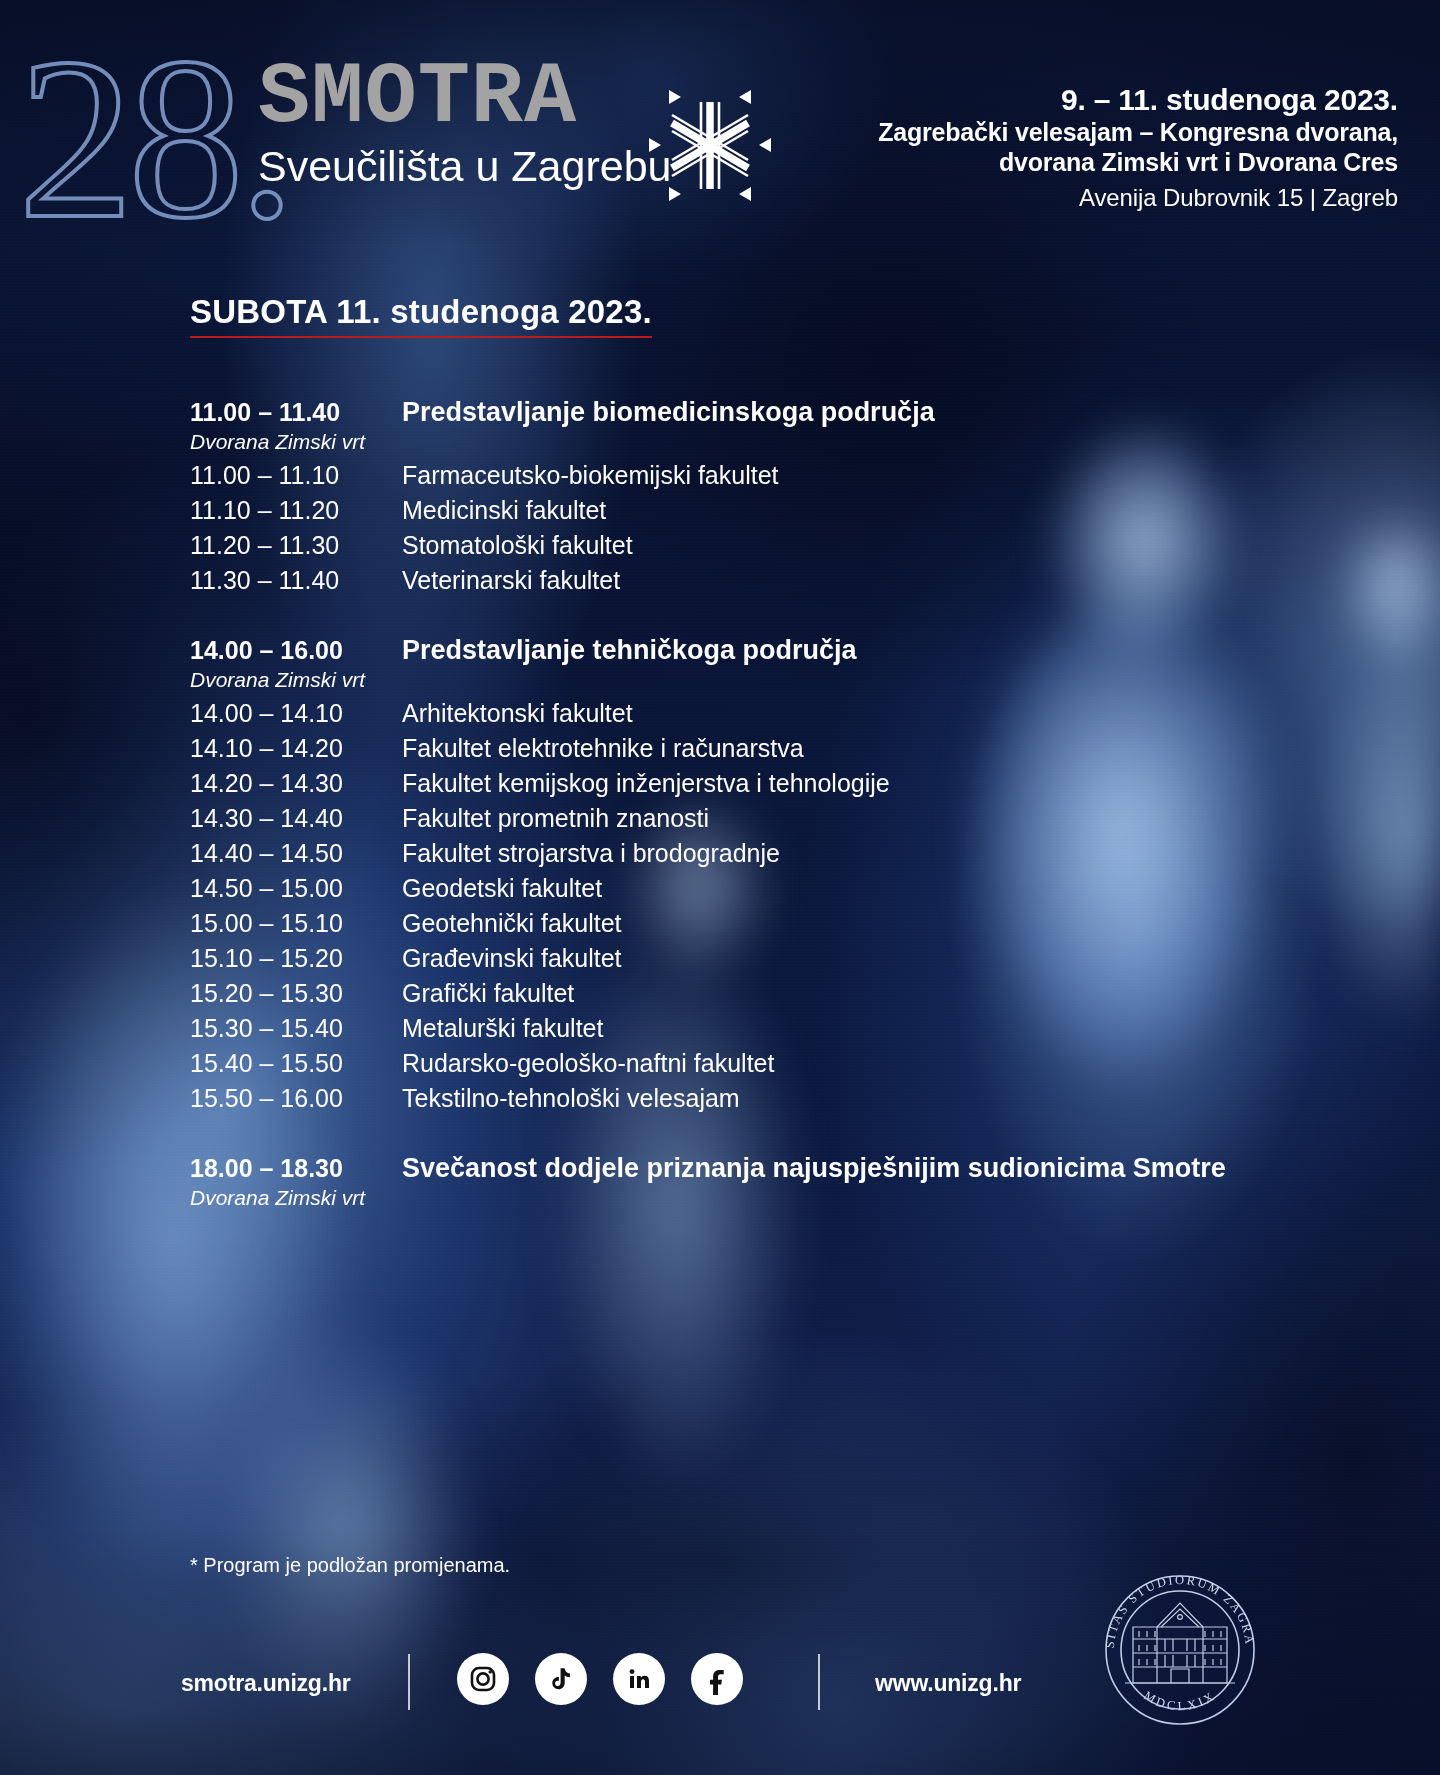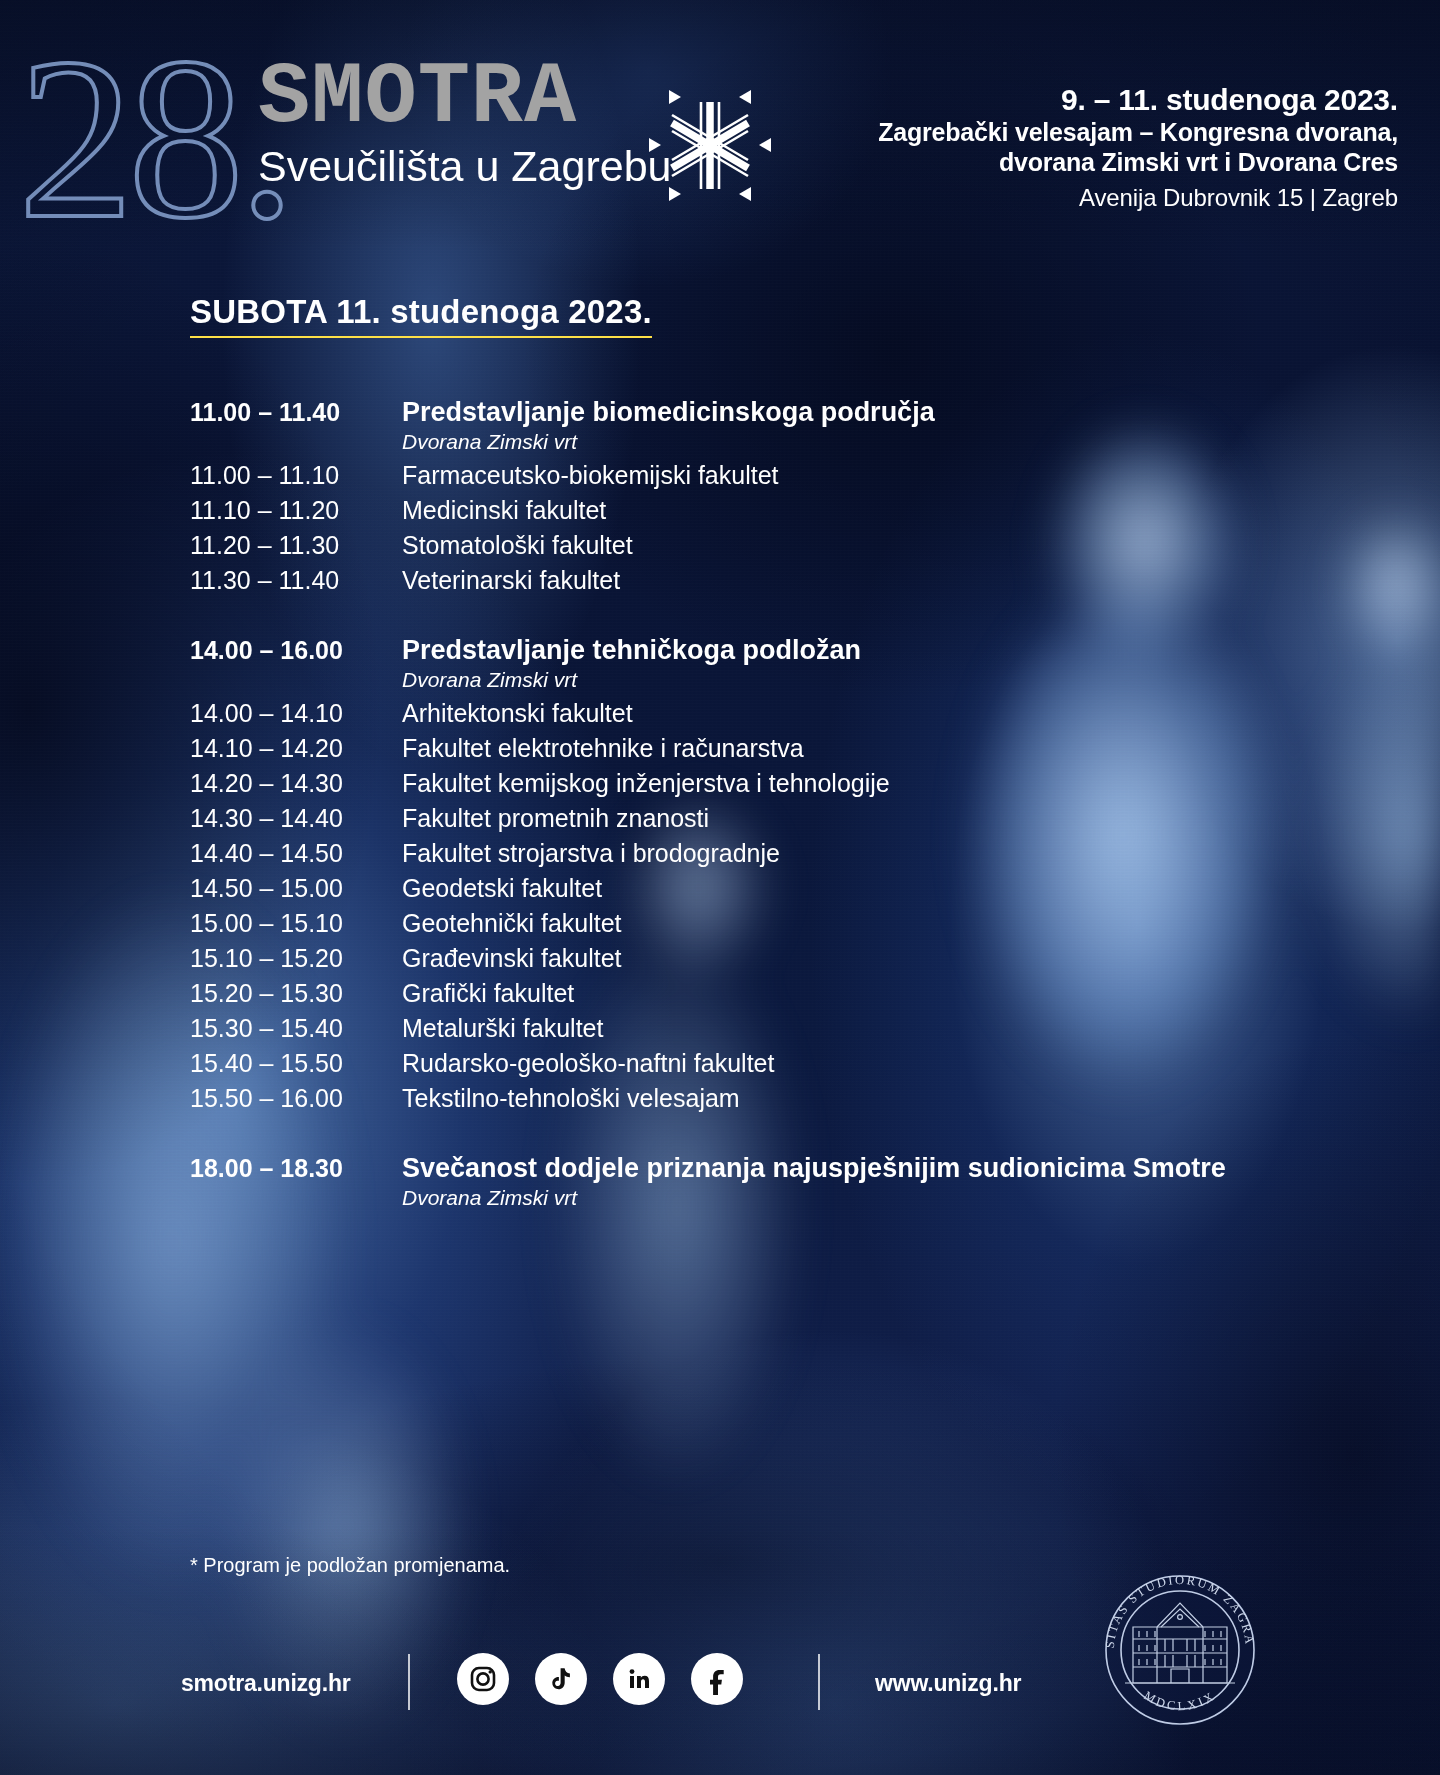--- a/index.html
+++ b/index.html
@@ -93,39 +93,38 @@
   .headinfo .line2 { font-size:25px; line-height:30px; font-weight:700; letter-spacing:-0.2px; }
   .headinfo .line3 { font-size:25px; line-height:30px; font-weight:700; letter-spacing:-0.2px; }
   .headinfo .line4 { font-size:24px; line-height:30px; font-weight:400; margin-top:6px; letter-spacing:-0.1px; }
 
   
   .daytitle {
     position:absolute; left:190px; top:292px;
     font-size:33px; line-height:40px; font-weight:700;
     letter-spacing:0.2px;
     padding-bottom:4px;
-    border-bottom:2px solid #fde047;
+    border-bottom:2px solid #b91c1c;
     display:inline-block;
   }
 
   
   .schedule { position:absolute; left:190px; top:396px; width:1050px; }
   .sect { margin-bottom:36px; }
   .sect:last-child { margin-bottom:0; }
 
   .row { display:flex; align-items:center; }
   .row .t { width:212px; flex:0 0 212px; font-size:25px; line-height:35px; font-weight:400; white-space:nowrap; }
   .row .d { font-size:25px; line-height:35px; font-weight:400; }
 
   .row.head { margin-bottom:0px; }
   .row.head .t { font-weight:700; font-size:25px; line-height:32px; }
   .row.head .d { font-weight:700; font-size:27px; line-height:32px; }
 
   .venue {
-    margin-left:212px;
     font-size:21px; line-height:28px;
     font-style:italic; font-weight:400;
     margin-bottom:2px;
   }
 
   
   .footnote {
     position:absolute; left:190px; top:1552px;
     font-size:20px; line-height:26px; font-weight:400;
   }
@@ -225,21 +224,21 @@
           <div class="d">Stomatološki fakultet</div>
         </div>
         <div class="row">
           <div class="t">11.30 – 11.40</div>
           <div class="d">Veterinarski fakultet</div>
         </div>
       </div>
       <div class="sect">
         <div class="row head">
           <div class="t">14.00 – 16.00</div>
-          <div class="d">Predstavljanje tehničkoga podložan</div>
+          <div class="d">Predstavljanje tehničkoga područja</div>
         </div>
         <div class="venue">Dvorana Zimski vrt</div>
         <div class="row">
           <div class="t">14.00 – 14.10</div>
           <div class="d">Arhitektonski fakultet</div>
         </div>
         <div class="row">
           <div class="t">14.10 – 14.20</div>
           <div class="d">Fakultet elektrotehnike i računarstva</div>
         </div>

